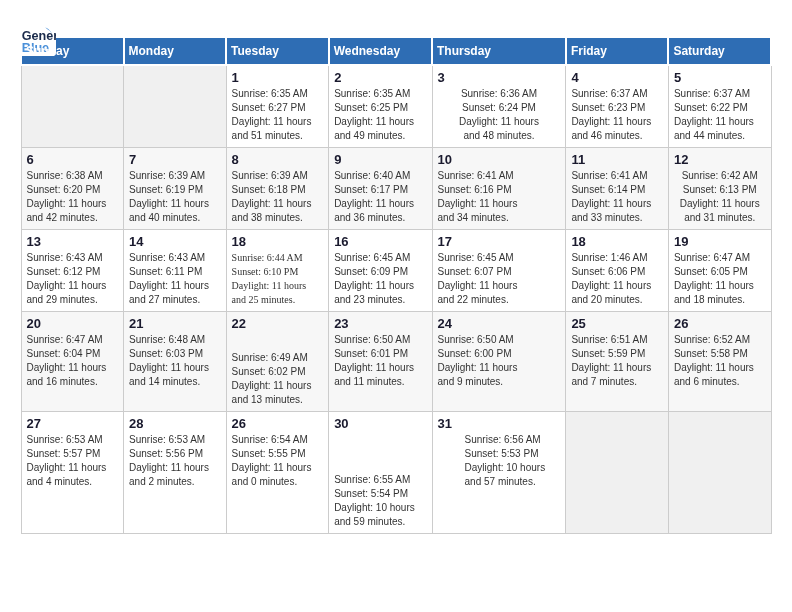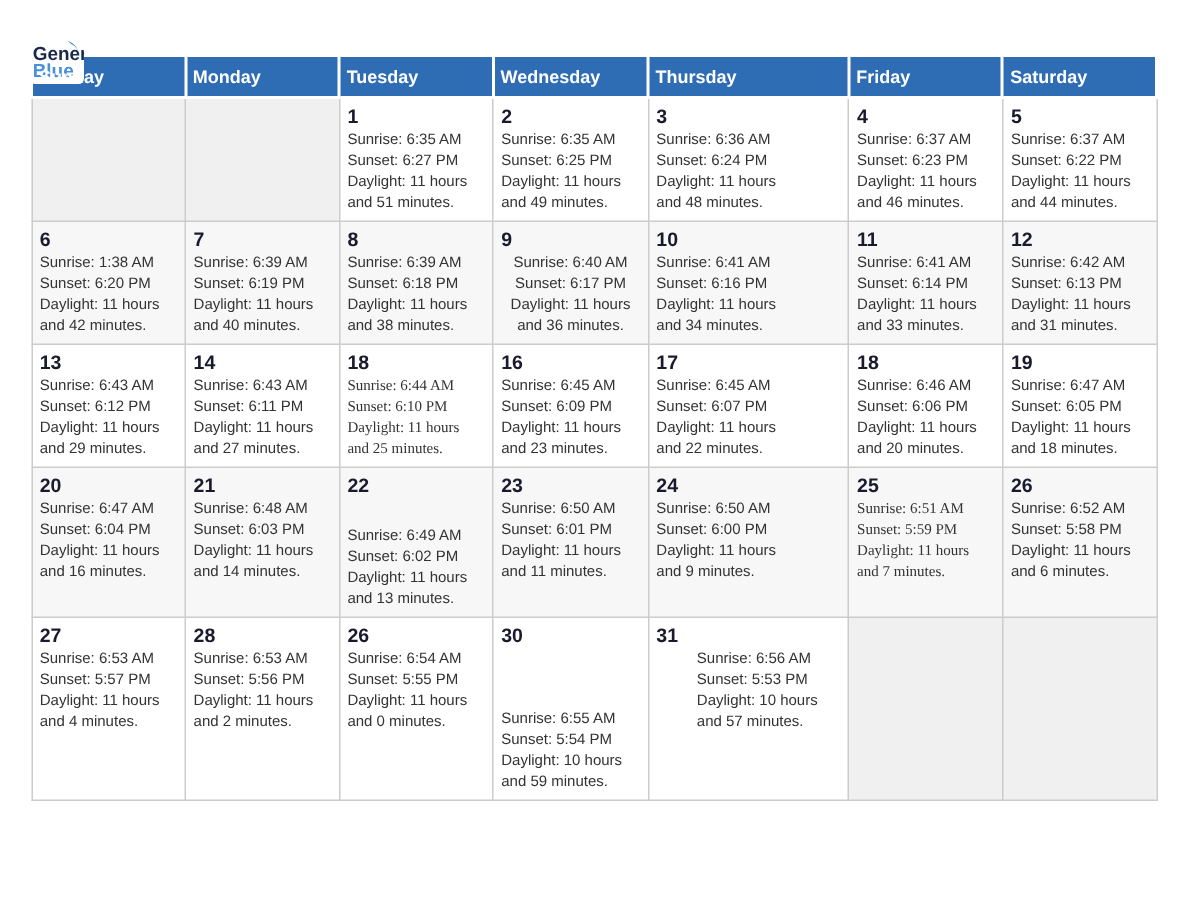--- a/index.html
+++ b/index.html
@@ -136,21 +136,21 @@
         </td>
         <td>
           <span class="day-num">2</span>
           <div class="cell-info" style="white-space: pre-line;">Sunrise: 6:35 AM
 Sunset: 6:25 PM
 Daylight: 11 hours
 and 49 minutes.</div>
         </td>
         <td>
           <span class="day-num">3</span>
-          <div class="cell-info" style="white-space: pre-line;">Sunrise: 6:36 AM
+          <div class="cell-info" style="white-space: pre-line; text-align: center;">Sunrise: 6:36 AM
 Sunset: 6:24 PM
 Daylight: 11 hours
 and 48 minutes.</div>
         </td>
         <td>
           <span class="day-num">4</span>
           <div class="cell-info" style="white-space: pre-line;">Sunrise: 6:37 AM
 Sunset: 6:23 PM
 Daylight: 11 hours
 and 46 minutes.</div>
@@ -159,63 +159,63 @@
           <span class="day-num">5</span>
           <div class="cell-info" style="white-space: pre-line;">Sunrise: 6:37 AM
 Sunset: 6:22 PM
 Daylight: 11 hours
 and 44 minutes.</div>
         </td>
       </tr>
       <tr>
         <td>
           <span class="day-num">6</span>
-          <div class="cell-info" style="white-space: pre-line;">Sunrise: 1:38 AM
+          <div class="cell-info" style="white-space: pre-line;">Sunrise: 6:38 AM
 Sunset: 6:20 PM
 Daylight: 11 hours
 and 42 minutes.</div>
         </td>
         <td>
           <span class="day-num">7</span>
           <div class="cell-info" style="white-space: pre-line;">Sunrise: 6:39 AM
 Sunset: 6:19 PM
 Daylight: 11 hours
 and 40 minutes.</div>
         </td>
         <td>
           <span class="day-num">8</span>
           <div class="cell-info" style="white-space: pre-line;">Sunrise: 6:39 AM
 Sunset: 6:18 PM
 Daylight: 11 hours
 and 38 minutes.</div>
         </td>
         <td>
           <span class="day-num">9</span>
-          <div class="cell-info" style="white-space: pre-line; text-align: center;">Sunrise: 6:40 AM
+          <div class="cell-info" style="white-space: pre-line;">Sunrise: 6:40 AM
 Sunset: 6:17 PM
 Daylight: 11 hours
 and 36 minutes.</div>
         </td>
         <td>
           <span class="day-num">10</span>
           <div class="cell-info" style="white-space: pre-line;">Sunrise: 6:41 AM
 Sunset: 6:16 PM
 Daylight: 11 hours
 and 34 minutes.</div>
         </td>
         <td>
           <span class="day-num">11</span>
           <div class="cell-info" style="white-space: pre-line;">Sunrise: 6:41 AM
 Sunset: 6:14 PM
 Daylight: 11 hours
 and 33 minutes.</div>
         </td>
         <td>
           <span class="day-num">12</span>
-          <div class="cell-info" style="white-space: pre-line;">Sunrise: 6:42 AM
+          <div class="cell-info" style="white-space: pre-line; text-align: center;">Sunrise: 6:42 AM
 Sunset: 6:13 PM
 Daylight: 11 hours
 and 31 minutes.</div>
         </td>
       </tr>
       <tr>
         <td>
           <span class="day-num">13</span>
           <div class="cell-info" style="white-space: pre-line;">Sunrise: 6:43 AM
 Sunset: 6:12 PM
@@ -245,21 +245,21 @@
         </td>
         <td>
           <span class="day-num">17</span>
           <div class="cell-info" style="white-space: pre-line;">Sunrise: 6:45 AM
 Sunset: 6:07 PM
 Daylight: 11 hours
 and 22 minutes.</div>
         </td>
         <td>
           <span class="day-num">18</span>
-          <div class="cell-info" style="white-space: pre-line;">Sunrise: 6:46 AM
+          <div class="cell-info" style="white-space: pre-line;">Sunrise: 1:46 AM
 Sunset: 6:06 PM
 Daylight: 11 hours
 and 20 minutes.</div>
         </td>
         <td>
           <span class="day-num">19</span>
           <div class="cell-info" style="white-space: pre-line;">Sunrise: 6:47 AM
 Sunset: 6:05 PM
 Daylight: 11 hours
 and 18 minutes.</div>
@@ -296,21 +296,21 @@
         </td>
         <td>
           <span class="day-num">24</span>
           <div class="cell-info" style="white-space: pre-line;">Sunrise: 6:50 AM
 Sunset: 6:00 PM
 Daylight: 11 hours
 and 9 minutes.</div>
         </td>
         <td>
           <span class="day-num">25</span>
-          <div class="cell-info" style="white-space: pre-line; font-family: Liberation Serif, serif;">Sunrise: 6:51 AM
+          <div class="cell-info" style="white-space: pre-line;">Sunrise: 6:51 AM
 Sunset: 5:59 PM
 Daylight: 11 hours
 and 7 minutes.</div>
         </td>
         <td>
           <span class="day-num">26</span>
           <div class="cell-info" style="white-space: pre-line;">Sunrise: 6:52 AM
 Sunset: 5:58 PM
 Daylight: 11 hours
 and 6 minutes.</div>

